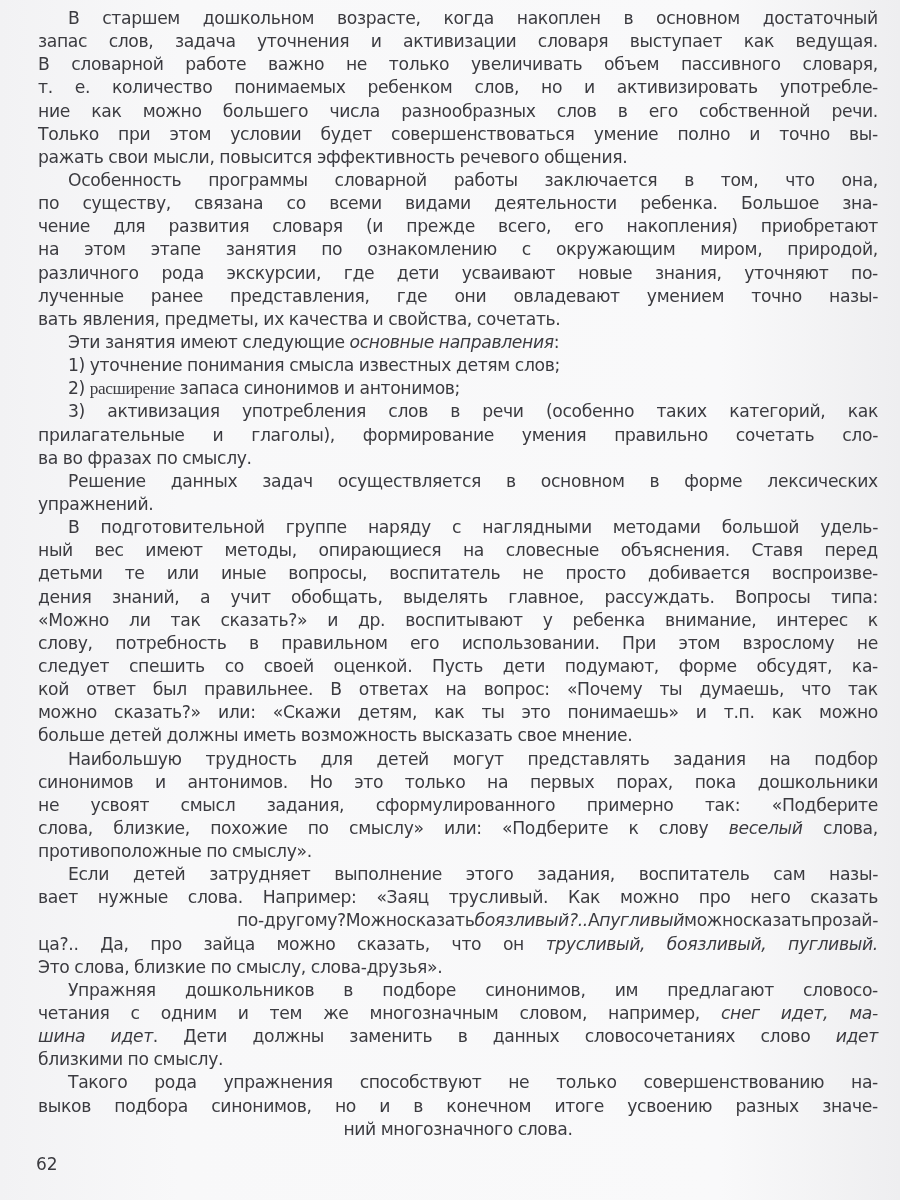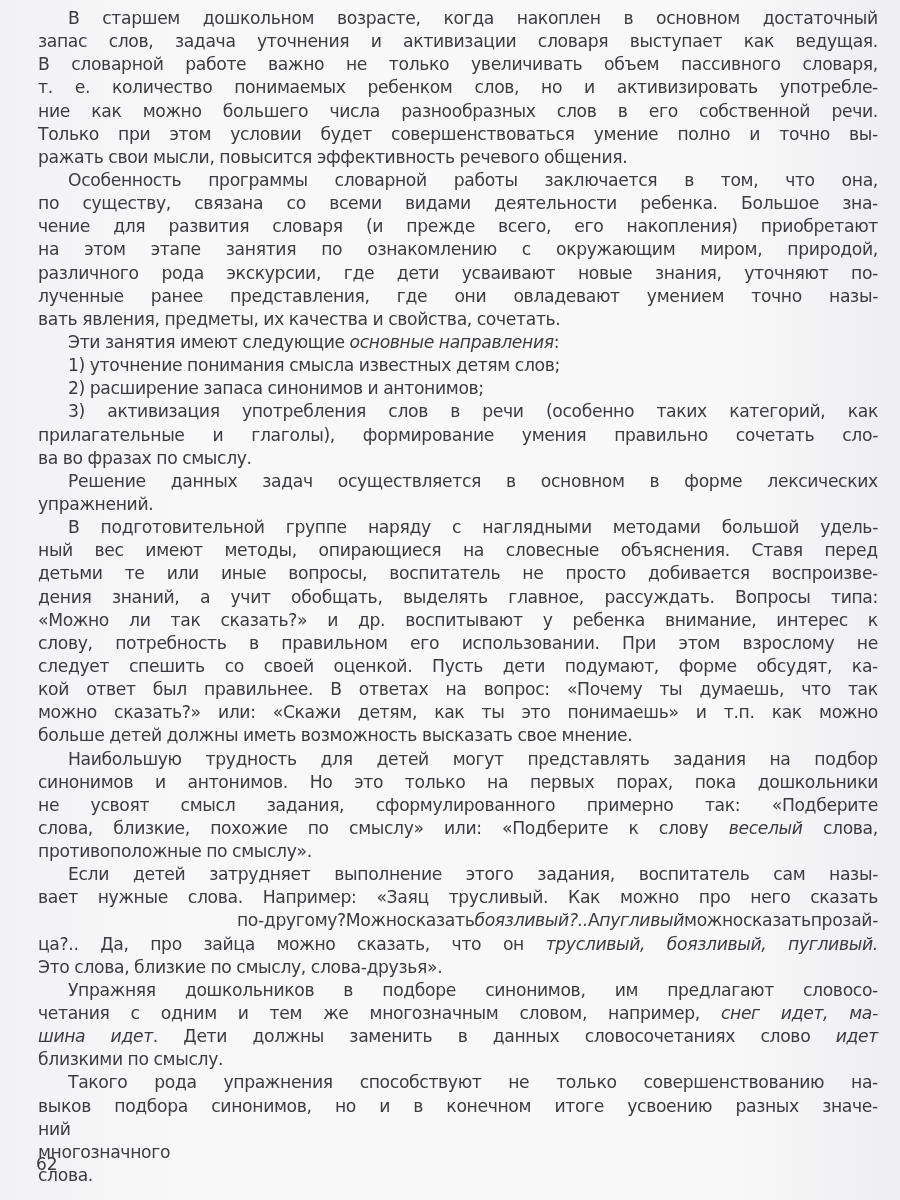--- a/index.html
+++ b/index.html
@@ -251,21 +251,21 @@
           <span style="margin-right: 0.28em;"><span>понимания</span></span>
           <span style="margin-right: 0.28em;"><span>смысла</span></span>
           <span style="margin-right: 0.28em;"><span>известных</span></span>
           <span style="margin-right: 0.28em;"><span>детям</span></span>
           <span><span>слов;</span></span>
         </div>
       </div>
       <div class="line item last">
         <div style="display: flex; justify-content: flex-start; width: 100%;">
           <span style="margin-right: 0.28em;"><span>2)</span></span>
-          <span style="margin-right: 0.28em;"><span>расширение</span></span>
+          <span style="margin-right: 0.28em; font-family: Liberation Serif, serif;"><span>расширение</span></span>
           <span style="margin-right: 0.28em;"><span>запаса</span></span>
           <span style="margin-right: 0.28em;"><span>синонимов</span></span>
           <span style="margin-right: 0.28em;"><span>и</span></span>
           <span><span>антонимов;</span></span>
         </div>
       </div>
       <div class="line item">
         <div style="display: flex; justify-content: space-between; width: 100%;">
           <span><span>3)</span></span>
           <span><span>активизация</span></span>
@@ -663,21 +663,21 @@
           <span><span>и</span></span>
           <span><span>в</span></span>
           <span><span>конечном</span></span>
           <span><span>итоге</span></span>
           <span><span>усвоению</span></span>
           <span><span>разных</span></span>
           <span><span>значе-</span></span>
         </div>
       </div>
       <div class="line last">
-        <div style="display: flex; justify-content: center; width: 100%; flex-direction: column;">
+        <div style="display: flex; justify-content: center; width: 100%;">
           <span style="margin-right: 0.28em;"><span>ний</span></span>
           <span style="margin-right: 0.28em;"><span>многозначного</span></span>
           <span><span>слова.</span></span>
         </div>
       </div>
     </div>
   <div class="pagenum">62</div>
 </div>
 
 </body></html>

